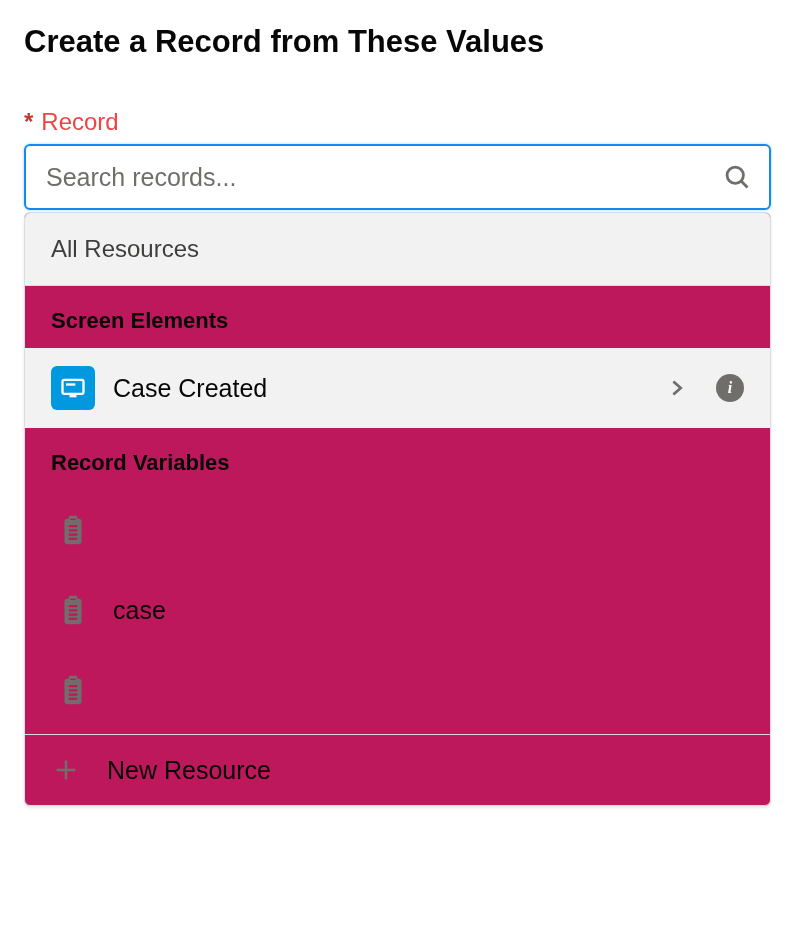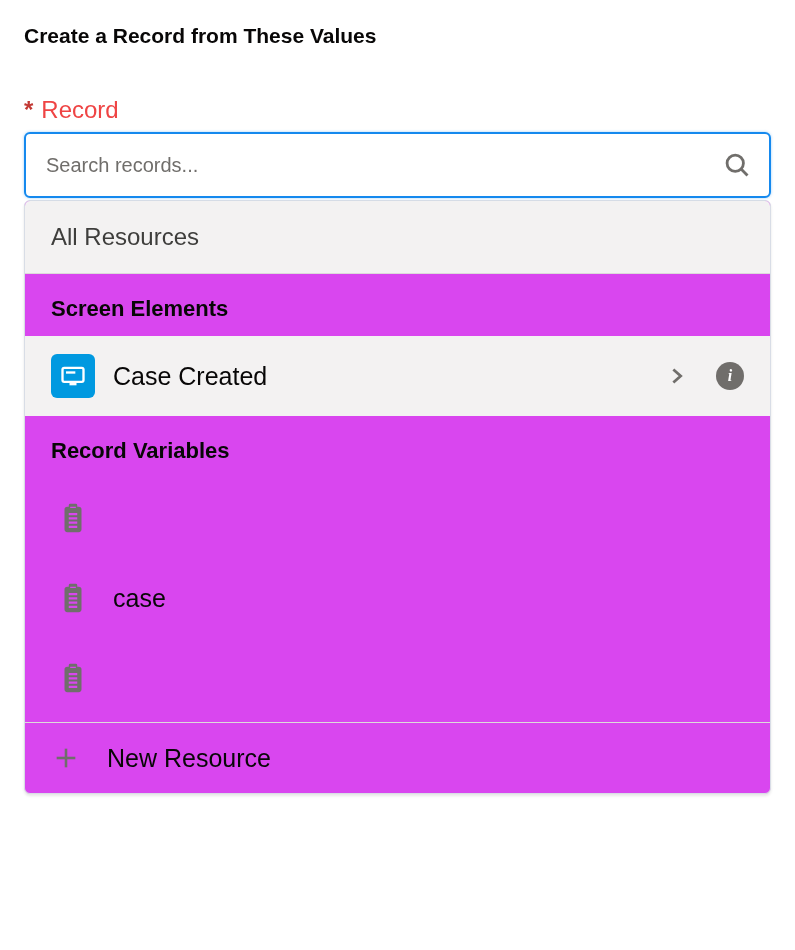--- a/index.html
+++ b/index.html
@@ -7,21 +7,21 @@
       padding: 0;
       box-sizing: border-box;
     }
     body {
       font-family: -apple-system, BlinkMacSystemFont, 'Segoe UI', 'Helvetica Neue', Arial, sans-serif;
       background: #ffffff;
       padding: 24px;
       width: 795px;
     }
     .section-title {
-      font-size: 21px;
+      font-size: 31px;
       font-weight: 600;
       color: #080707;
       margin-bottom: 48px;
     }
     .field-label-row {
       display: flex;
       align-items: center;
       gap: 8px;
       margin-bottom: 8px;
     }
@@ -38,21 +38,21 @@
     .search-input-container {
       position: relative;
       width: 100%;
     }
     .search-input {
       width: 100%;
       height: 66px;
       padding: 0 56px 0 20px;
       border: 2px solid #1589ee;
       border-radius: 6px;
-      font-size: 20px;
+      font-size: 25px;
       color: #333;
       outline: none;
       box-shadow: 0 0 3px rgba(21, 137, 238, 0.4);
     }
     .search-input::placeholder {
       color: #706e6b;
     }
     .search-icon-wrap {
       position: absolute;
       right: 20px;
@@ -62,21 +62,21 @@
       height: 28px;
       color: #706e6b;
     }
     .dropdown {
       width: 100%;
       margin-top: 2px;
       border: 1px solid #d8dde6;
       border-radius: 6px;
       box-shadow: 0 2px 3px rgba(0,0,0,.1);
       overflow: hidden;
-      background: #d946ef;
+      background: #be185d;
     }
     .breadcrumb-bar {
       background: #f3f2f2;
       border-bottom: 1px solid #dddbda;
       padding: 22px 26px;
       font-size: 24px;
       color: #3e3e3c;
     }
     .group-header {
       padding: 22px 26px 14px 26px;

